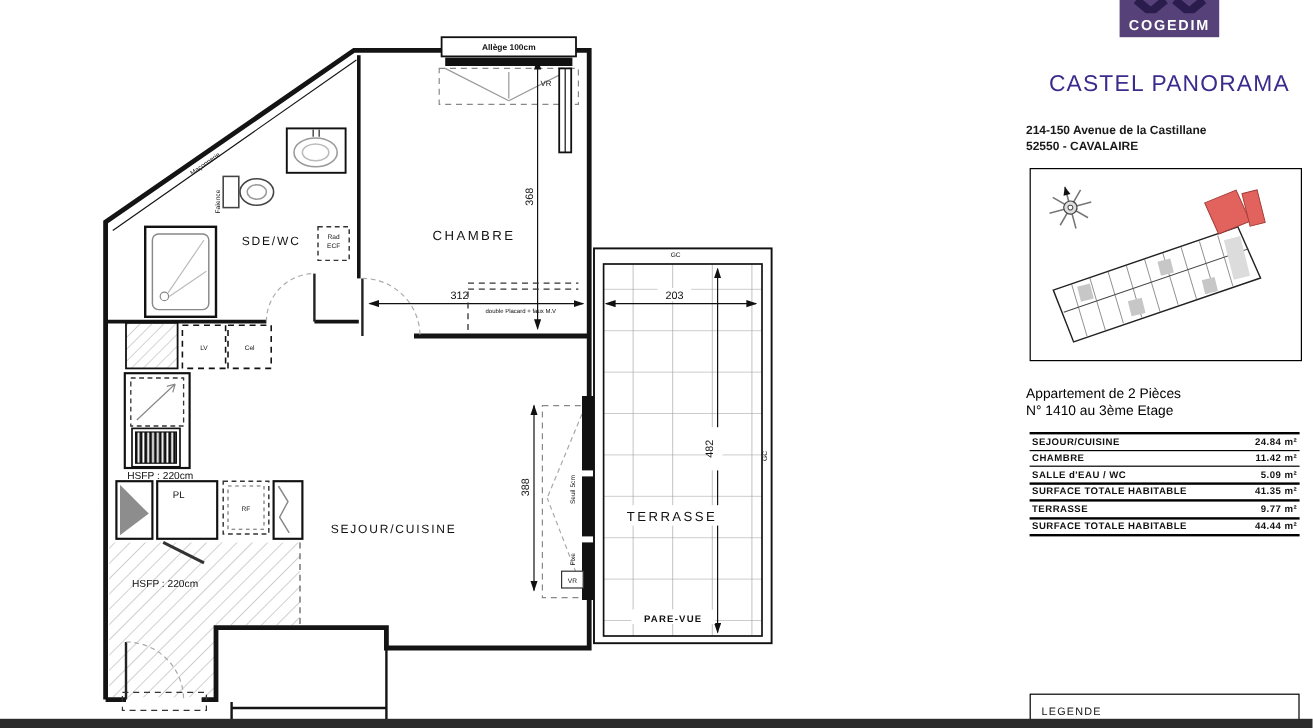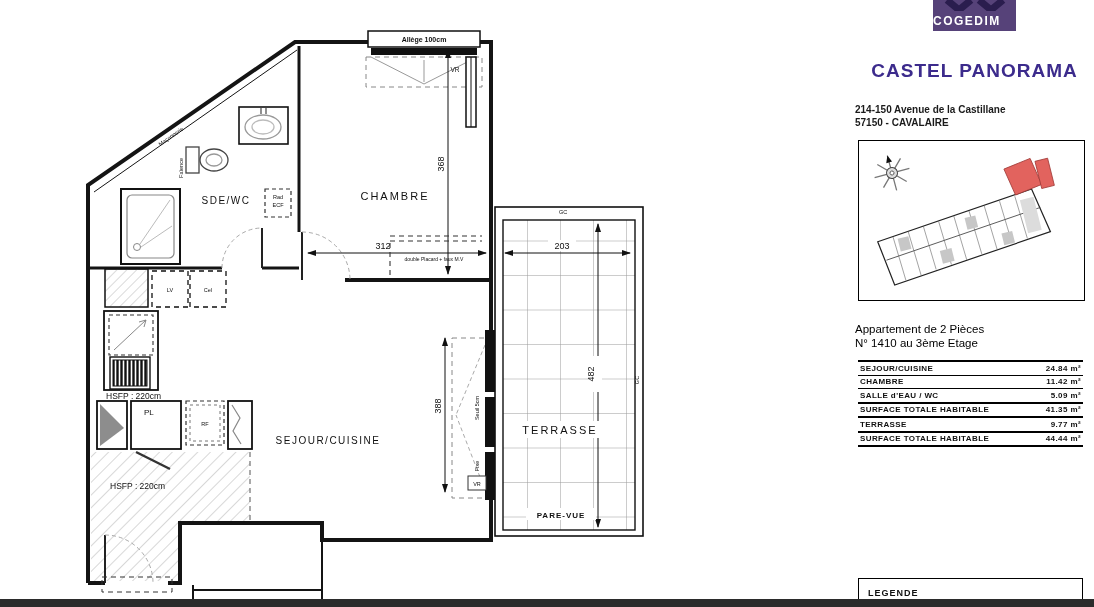--- a/index.html
+++ b/index.html
@@ -2,37 +2,37 @@
 <html><head>
 <meta charset="utf-8">
 <style>
   html,body{margin:0;padding:0;background:#fff;}
   .page{position:relative;width:1094px;height:607px;background:#fff;overflow:hidden;
         font-family:"Liberation Sans",sans-serif;color:#111;}
   svg text{font-family:"Liberation Sans",sans-serif;fill:#111;}
   .plan-svg{position:absolute;left:0;top:0;}
   .panel{position:absolute;left:855px;top:0;width:239px;height:607px;}
   .logo{position:absolute;left:78px;top:0;width:83px;height:31px;background:#564279;
-        display:flex;align-items:flex-end;justify-content:flex-start;padding-bottom:3px;box-sizing:border-box;}
+        display:flex;align-items:flex-end;justify-content:center;padding-bottom:3px;box-sizing:border-box;}
   .logo-text{color:#fff;font-weight:bold;font-size:12px;letter-spacing:1.5px;position:relative;z-index:2;}
   .logo-glyph{position:absolute;left:50%;top:0;transform:translateX(-50%);}
   .title{position:absolute;left:0;top:60px;width:100%;text-align:center;
-         color:#3c2b8c;font-size:19px;font-weight:bold;letter-spacing:1px;white-space:nowrap;}
+         color:#3c2b8c;font-size:19px;font-weight:normal;letter-spacing:1px;white-space:nowrap;}
   .addr{position:absolute;left:0;top:104px;width:100%;text-align:left;
         font-size:10px;font-weight:bold;line-height:12.5px;color:#1a1a1a;}
   .siteplan{position:absolute;left:3px;top:140px;width:225px;height:159px;border:1.5px solid #000;background:#fff;}
   .apt{position:absolute;left:0;top:322px;width:100%;font-size:11.5px;line-height:14px;color:#000;}
   .stable{position:absolute;left:3px;top:360px;width:225px;border-top:2.5px solid #000;}
   .trow{display:flex;justify-content:space-between;align-items:center;height:12.5px;
         font-size:8px;font-weight:bold;letter-spacing:0.4px;border-bottom:1px solid #000;}
   .trow.thick{border-bottom:2.5px solid #000;text-align:center;}
   .tl{padding-left:2px;}
   .tv{padding-right:2px;}
   .legend{position:absolute;left:3px;top:578px;width:225px;height:26px;border:1.5px solid #000;box-sizing:border-box;}
-  .legend span{display:block;margin:9px 0 0 9px;font-size:9px;font-weight:bold;letter-spacing:1px;}
+  .legend span{display:block;margin:9px 0 0 9px;font-size:9px;font-weight:normal;letter-spacing:1px;}
   .bottom-strip{position:absolute;left:0;bottom:0;width:100%;height:8px;background:#2b2b2b;}
 </style>
 </head>
 <body>
 
 <div class="page">
 
   <svg class="plan-svg" width="860" height="607" viewBox="0 0 860 607">
     <defs>
       <pattern id="hatch" width="9" height="9" patternUnits="userSpaceOnUse" patternTransform="rotate(45)">
@@ -204,21 +204,21 @@
       <svg class="logo-glyph" width="64" height="11" viewBox="0 0 64 11">
         <path d="M4 0 L16 10 L28 0 M36 0 L48 10 L60 0" stroke="#2a1d4e" stroke-width="7" fill="none"></path>
       </svg>
       <span class="logo-text">COGEDIM</span>
     </div>
 
     <div class="title">CASTEL PANORAMA</div>
 
     <div class="addr">
       <div>214-150 Avenue de la Castillane</div>
-      <div>57150 - CAVALAIRE</div>
+      <div>52550 - CAVALAIRE</div>
     </div>
 
     <div class="siteplan">
       <svg width="222" height="156" viewBox="0 0 222 156">
 
         <g transform="translate(33,32) rotate(-15)">
           <path d="M0 -18 L0 18 M-18 0 L18 0 M-12 -12 L12 12 M-12 12 L12 -12" stroke="#777" stroke-width="1.3"></path>
           <path d="M0 -18 L3 -11 L-3 -11 Z" fill="#111"></path>
           <circle r="5.5" fill="#ddd" stroke="#444" stroke-width="1"></circle>
           <circle r="2" fill="#fff" stroke="#444" stroke-width="0.8"></circle>

